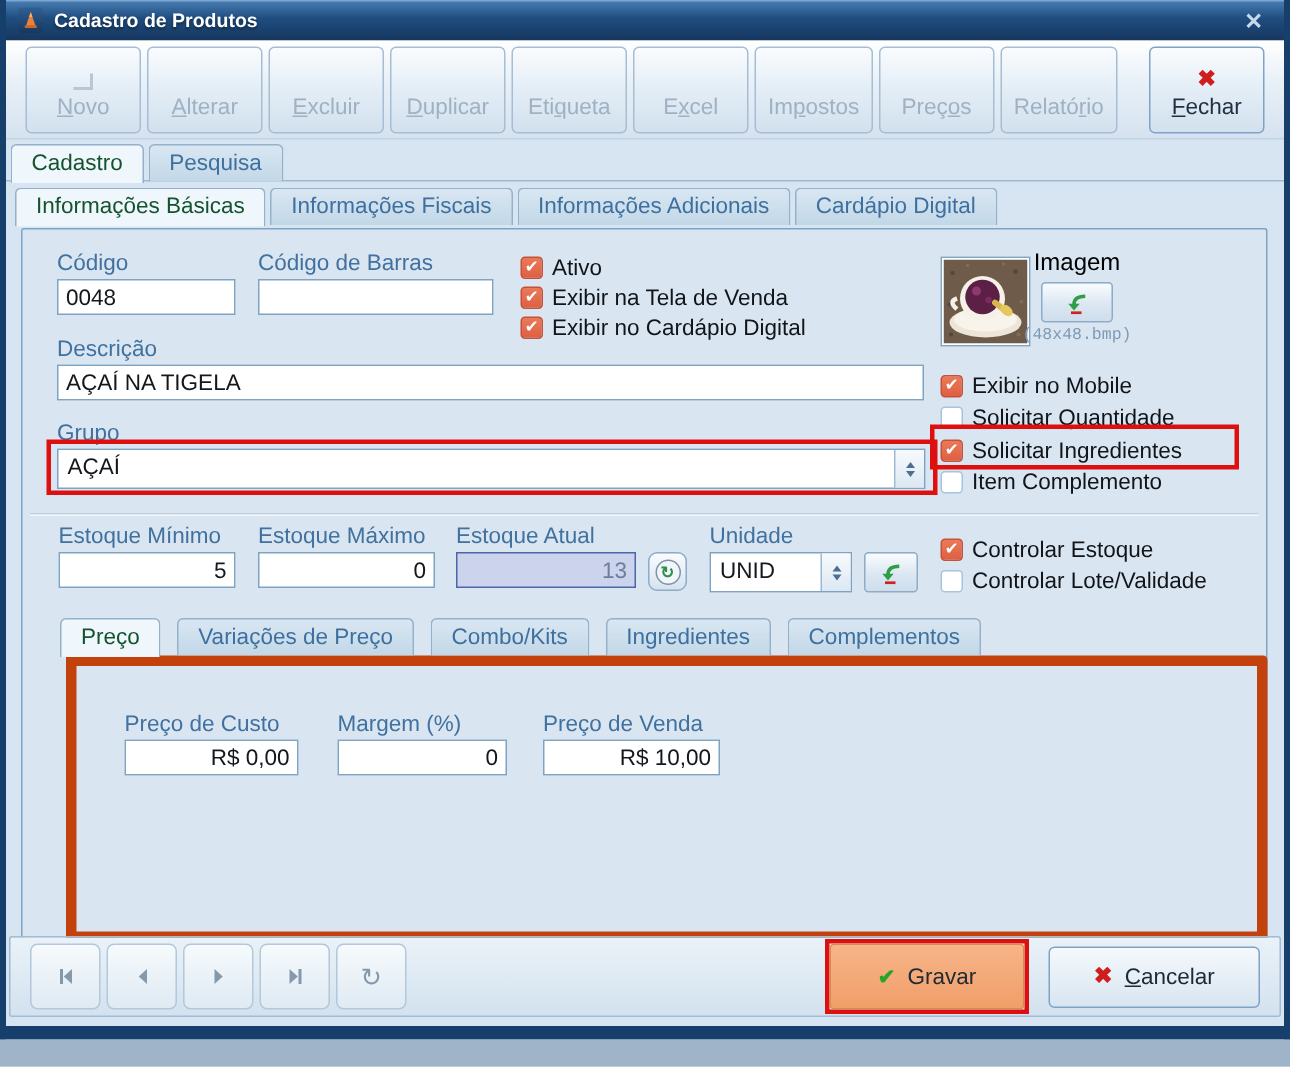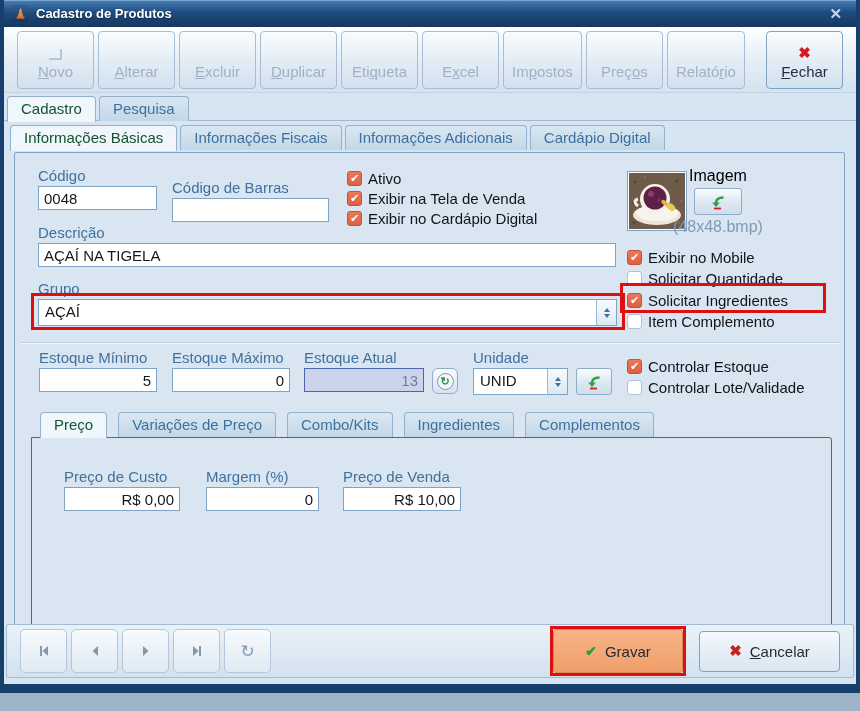--- a/index.html
+++ b/index.html
@@ -104,30 +104,30 @@
     display:flex; align-items:center; justify-content:center;
     color:#2f8f4f; font-size:14px; font-weight:bold;
   }
   .round-btn .ring{ width:17px; height:17px; border-radius:50%; border:1px solid #7d94a8;
     display:flex; align-items:center; justify-content:center; font-size:11px; background:#f2f6f9; }
 
   .thumb{
     position:absolute; width:60px; height:60px; border:1px solid #7fa3c5; background:#fff; padding:1px;
   }
   .img-col{ position:absolute; display:flex; flex-direction:column; align-items:center; gap:3px; width:74px; }
-  .img-caption{ font-size:16px; color:#7e9ab5; white-space:nowrap; }
+  .img-caption{ font-size:11px; color:#7e9ab5; white-space:nowrap;font-family:Liberation Mono, monospace; }
 
   .divider{ position:absolute; left:5px; right:5px; height:2px;
     border-top:1px solid #bccfe1; border-bottom:1px solid #f3f8fc; }
 
   
   .price-tabs{ position:absolute; left:25px; top:259px; display:flex; gap:11px; z-index:2; }
   .price-panel{
-    position:absolute; left:16px; top:284px; width:801px; height:191px;
-    border:1px solid #c2410c; border-radius:0 3px 3px 3px; background:#d9e6f2;
+    position:absolute; left:29px; top:284px; width:801px; height:191px;
+    border:7px solid #c2410c; border-radius:0 3px 3px 3px; background:#d9e6f2;
   }
 
   
   .bottom-bar{
     position:absolute; left:2px; right:2px; bottom:2px; height:54px;
     border:1px solid #a3bcd3; border-radius:2px;
     background:linear-gradient(180deg,#eaf2f8,#d3e2ef);
     display:flex; align-items:center; padding:0 13px; gap:4px;
   }
   .nav-btn{
@@ -260,21 +260,21 @@
       <div class="tab">Cardápio Digital</div>
     </div>
 
     <div class="groupbox">
 
       <div class="fld" style="left:23px; top:14px;">
         <span class="lbl">Código</span>
         <input class="inp" style="width: 119px;" value="0048">
       </div>
 
-      <div class="fld" style="left:157px; top:26px;">
+      <div class="fld" style="left:157px; top:14px;">
         <span class="lbl">Código de Barras</span>
         <input class="inp" style="width: 157px;" value="">
       </div>
 
       <div style="position:absolute; left:332px; top:16px;">
         <div class="check-row">
           <span class="cb on">
               <span class="mark">✔</span>
             </span>
           <span class="clabel">Ativo</span>

